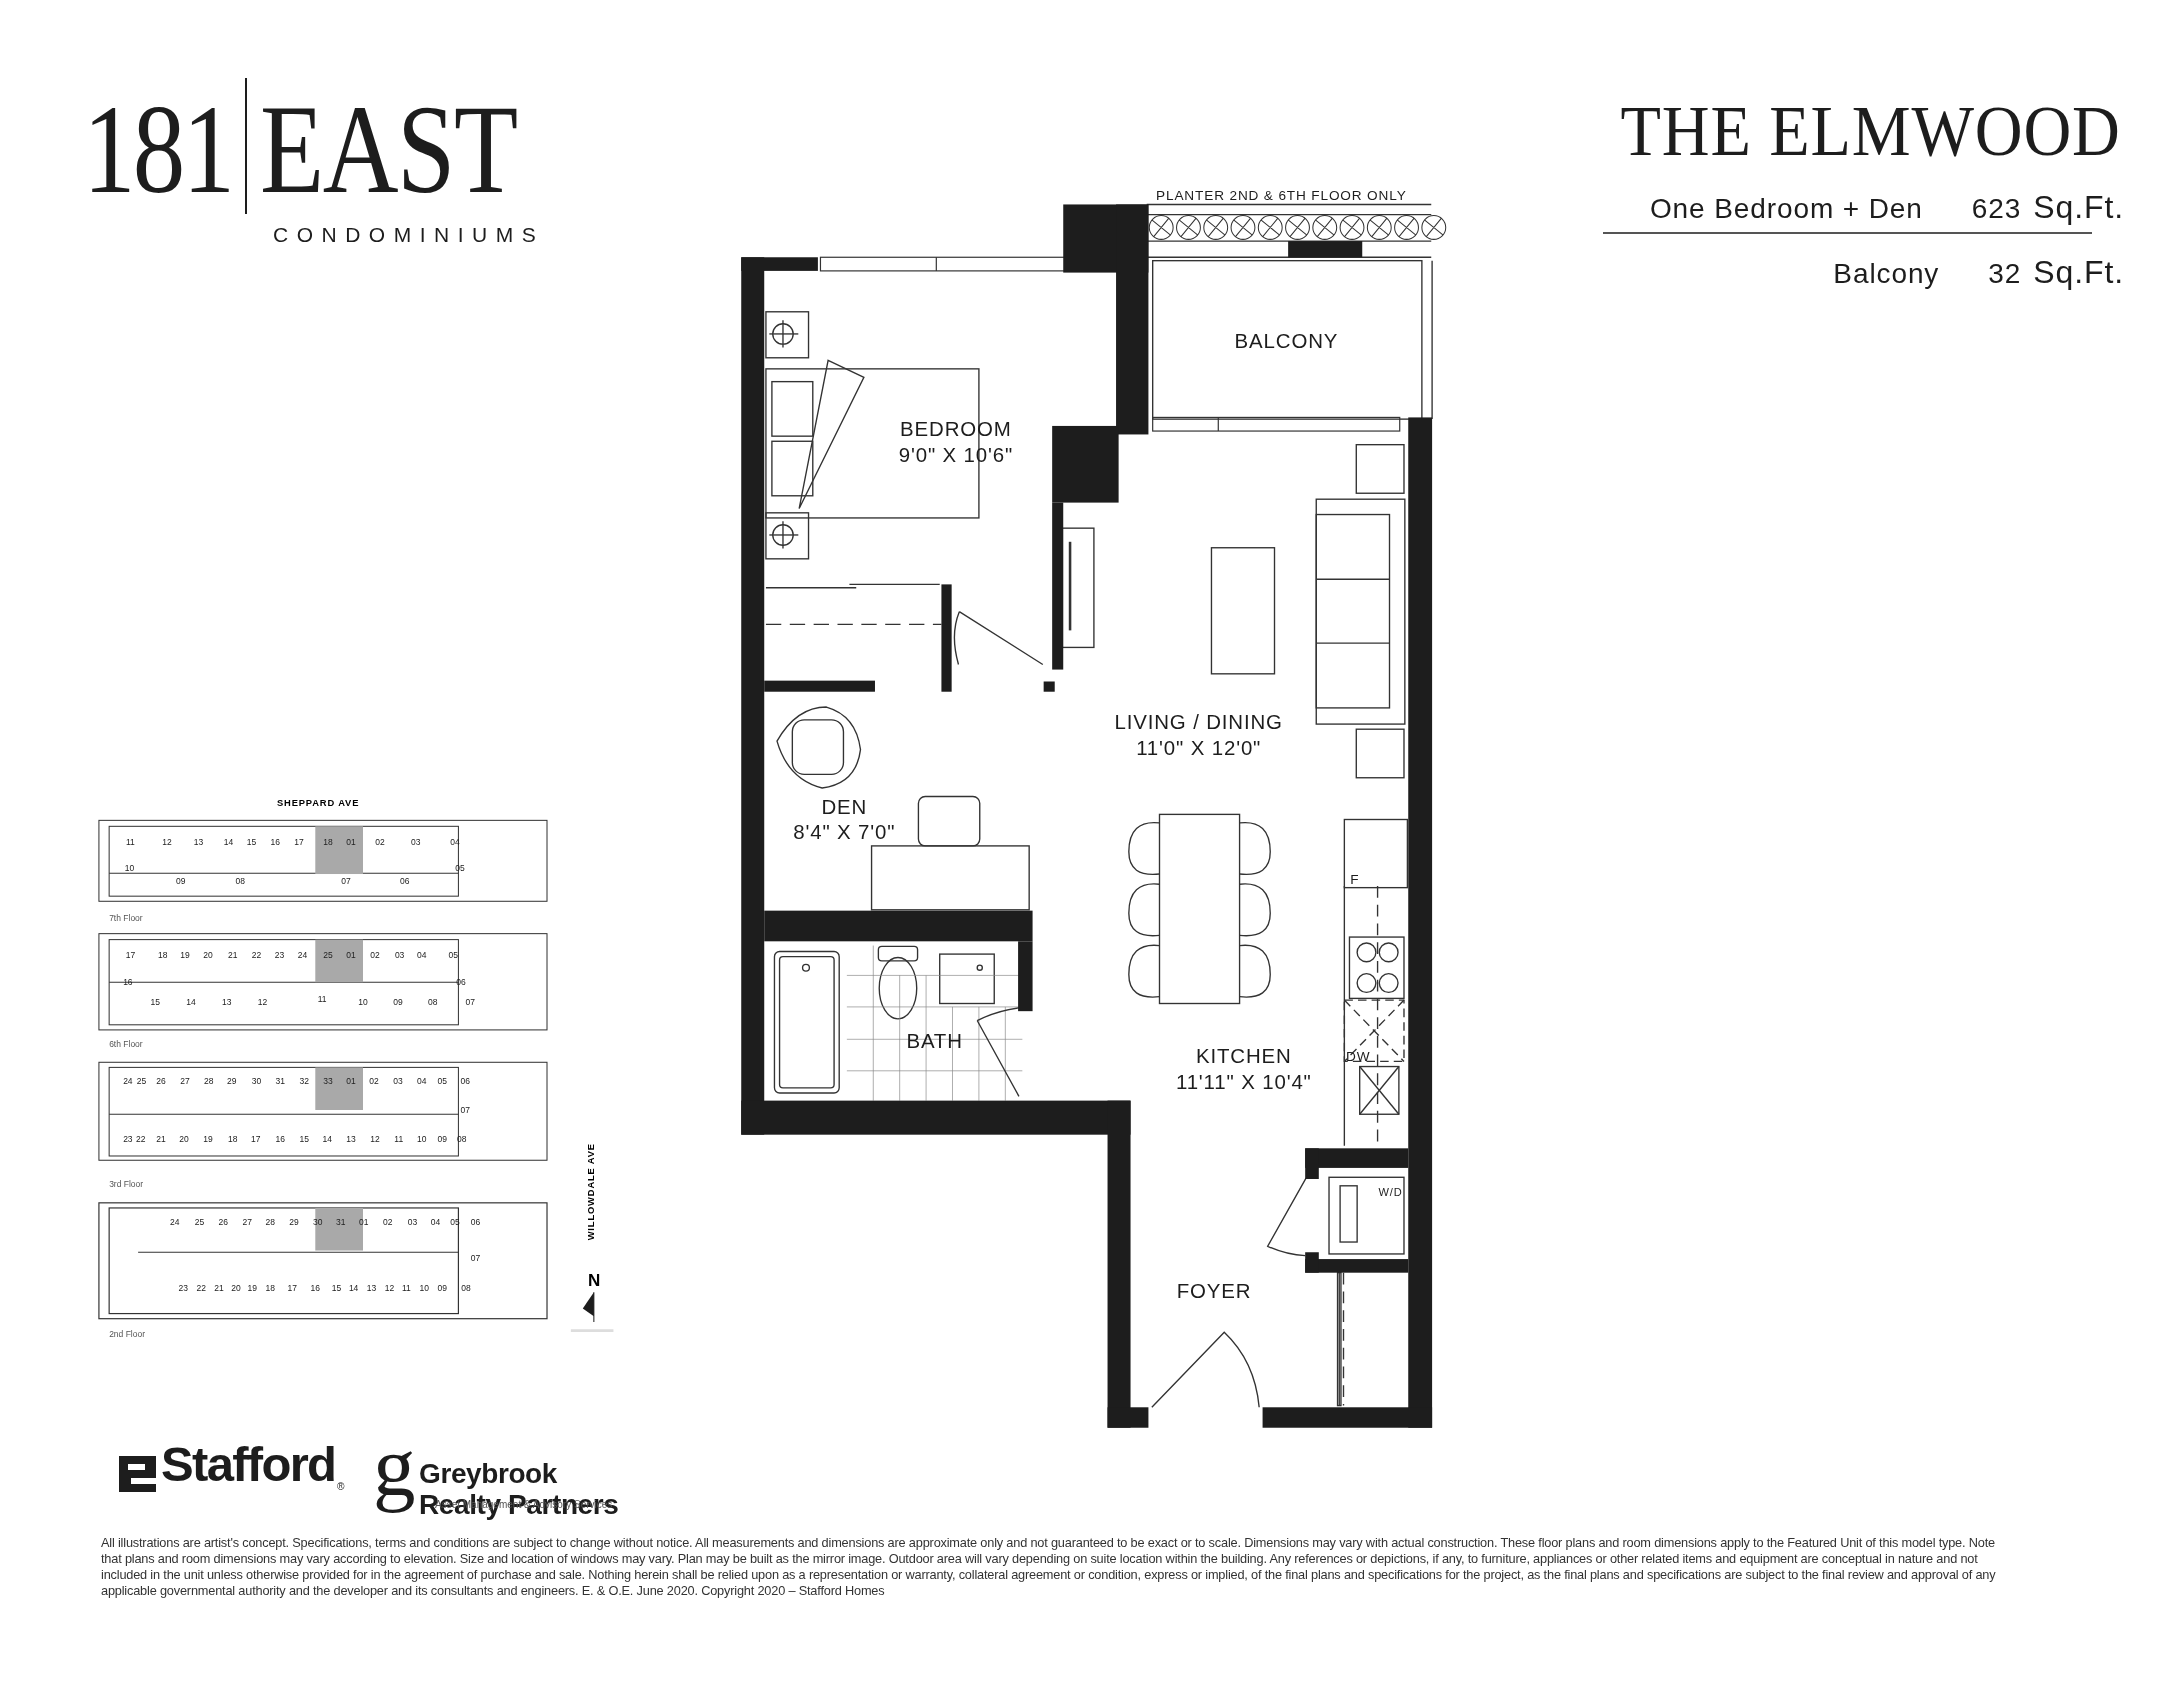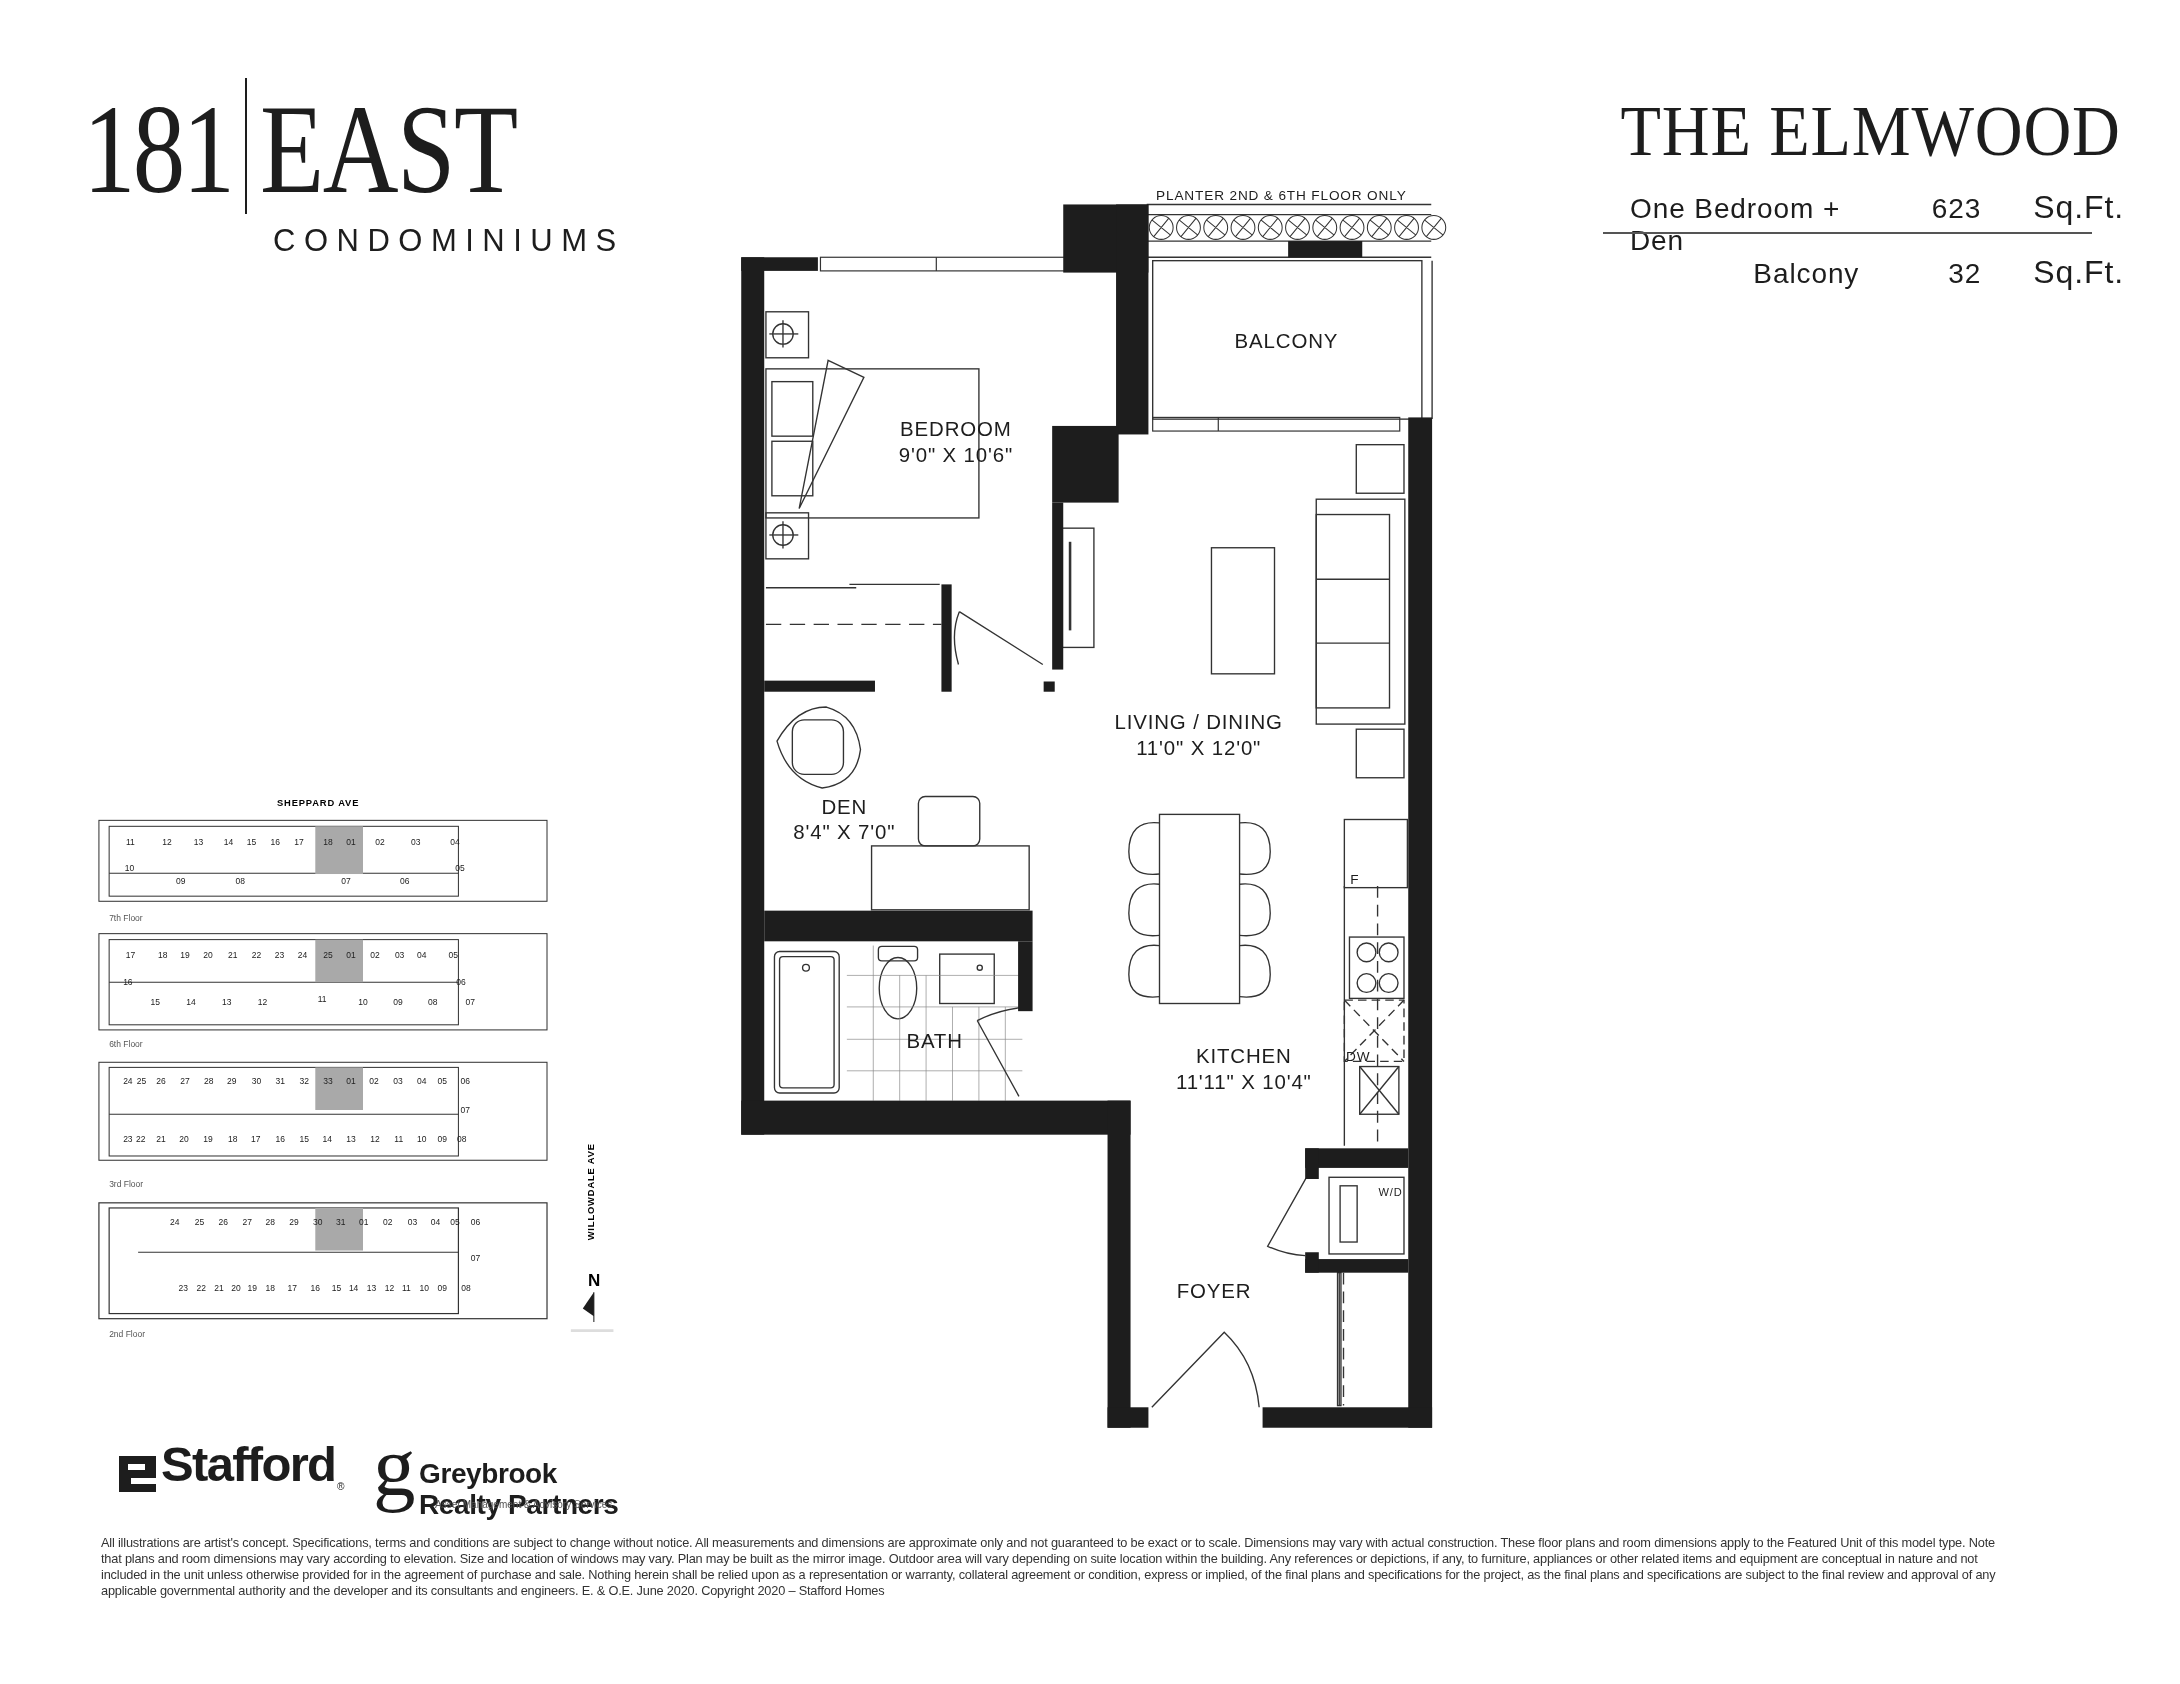--- a/index.html
+++ b/index.html
@@ -2,24 +2,24 @@
 <html style="font-size:13.6px"><head>
 <meta charset="utf-8">
 <style>
   html,body{margin:0;padding:0;background:#fff;}
   body{width:2181px;height:1685px;position:relative;overflow:hidden;color:#1d1d1d;font-family:"Liberation Sans",sans-serif;}
   .abs{position:absolute;}
   
   .logo-num{left:83px;top:85px;font-family:"Liberation Serif",serif;font-size:128px;line-height:1;letter-spacing:-3.4px;transform:scaleX(0.82);transform-origin:left top;}
   .logo-word{left:260px;top:85px;font-family:"Liberation Serif",serif;font-size:128px;line-height:1;letter-spacing:-1.7px;transform:scaleX(0.82);transform-origin:left top;}
   .logo-bar{left:245px;top:78px;width:1.7px;height:136px;background:#1d1d1d;}
-  .logo-sub{left:273px;top:223px;font-size:31px;letter-spacing:8.5px;text-align:center;}
+  .logo-sub{left:273px;top:223px;font-size:21px;letter-spacing:8.5px;text-align:center;}
   
   .model-title{right:60px;top:95px;font-family:"Liberation Serif",serif;font-size:72px;line-height:1;letter-spacing:0.9px;transform:scaleX(0.92);transform-origin:right top;}
-  .spec-row{right:57px;width:494px;display:flex;justify-content:flex-end;align-items:baseline;font-size:28px;letter-spacing:0.9px;gap:40px;}
+  .spec-row{right:57px;width:494px;display:flex;justify-content:flex-end;align-items:baseline;font-size:28px;letter-spacing:0.9px;}
   .spec-row .lbl{margin-right:49px;}
   .spec-row .num{margin-right:12px;}
   .spec-row .unit{font-size:32px;}
   .spec-rule{left:1603px;top:232px;width:489px;height:1.7px;background:#555;}
   
   .plan{left:0;top:0;}
   .room-label{font-family:"Liberation Sans",sans-serif;font-size:24px;fill:#1d1d1d;text-anchor:middle;letter-spacing:1px;}
   .small-label{font-family:"Liberation Sans",sans-serif;font-size:16px;fill:#1d1d1d;letter-spacing:1px;}
   
   .kp-street{font-family:"Liberation Sans",sans-serif;font-weight:bold;font-size:11px;letter-spacing:1px;}

